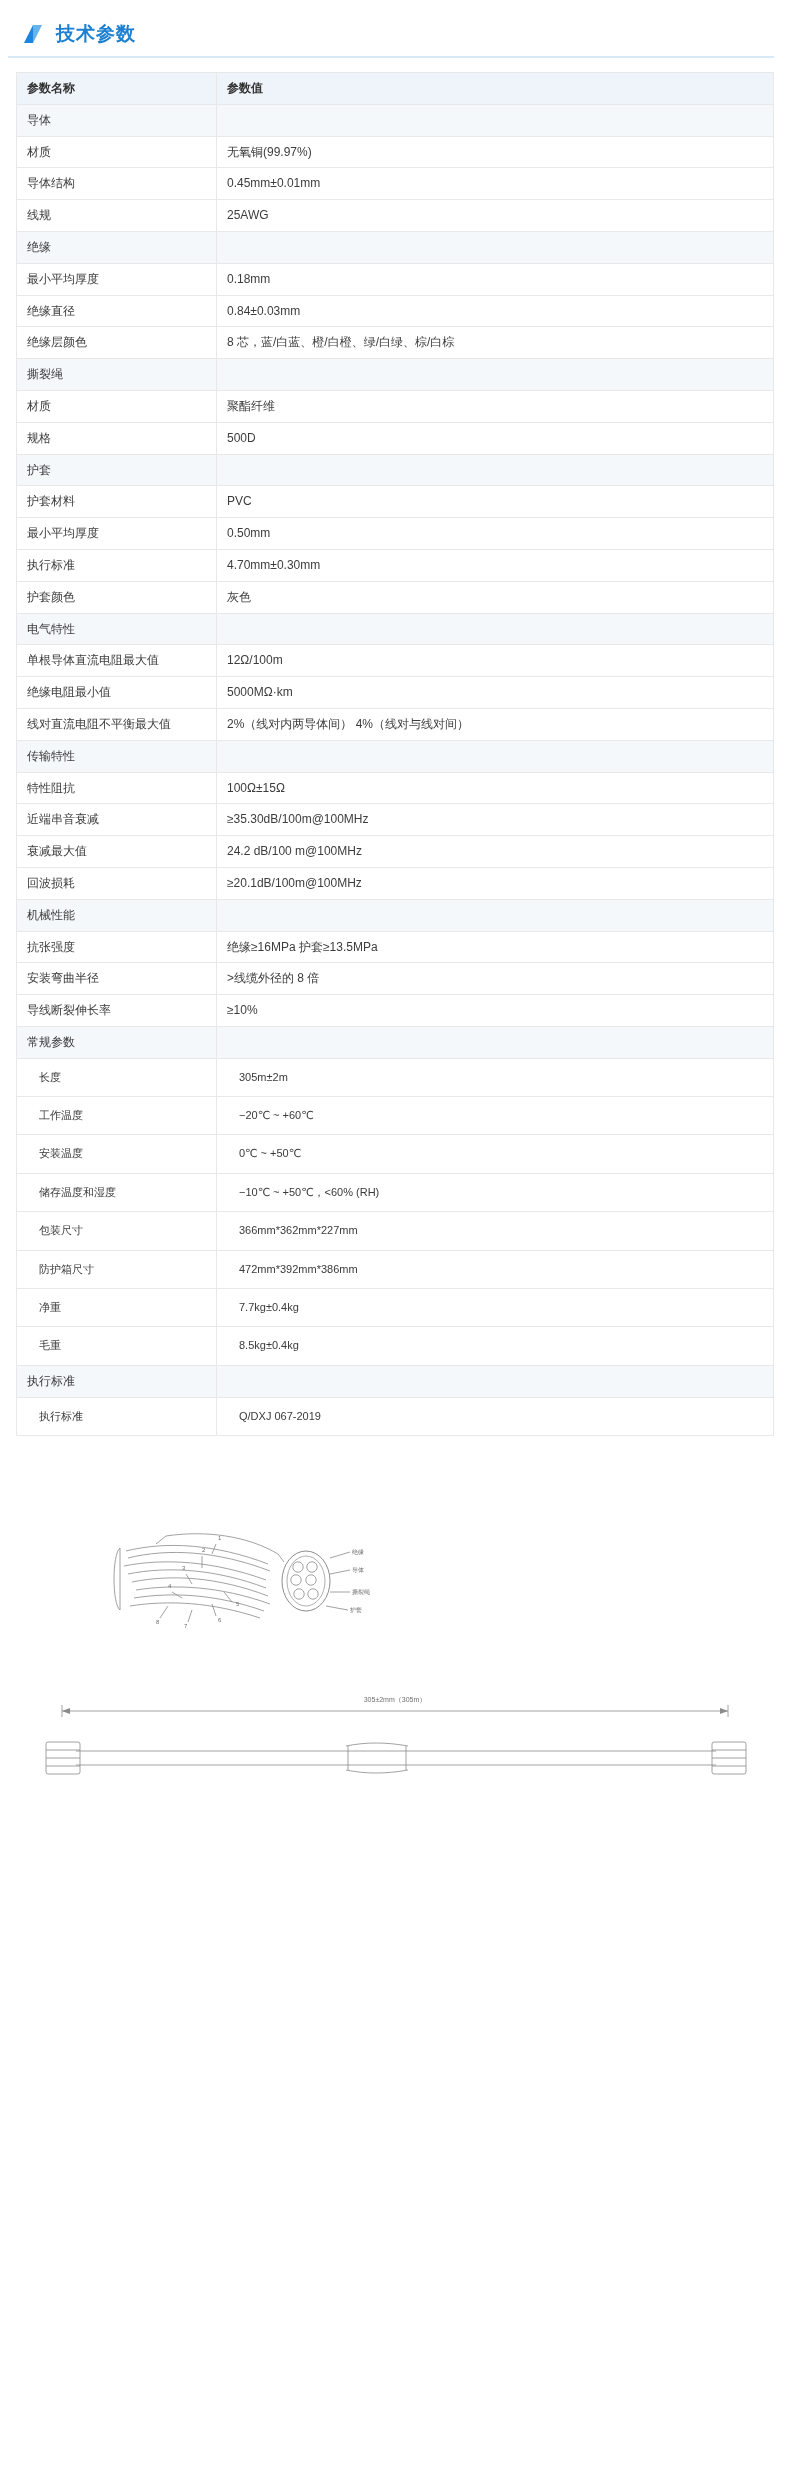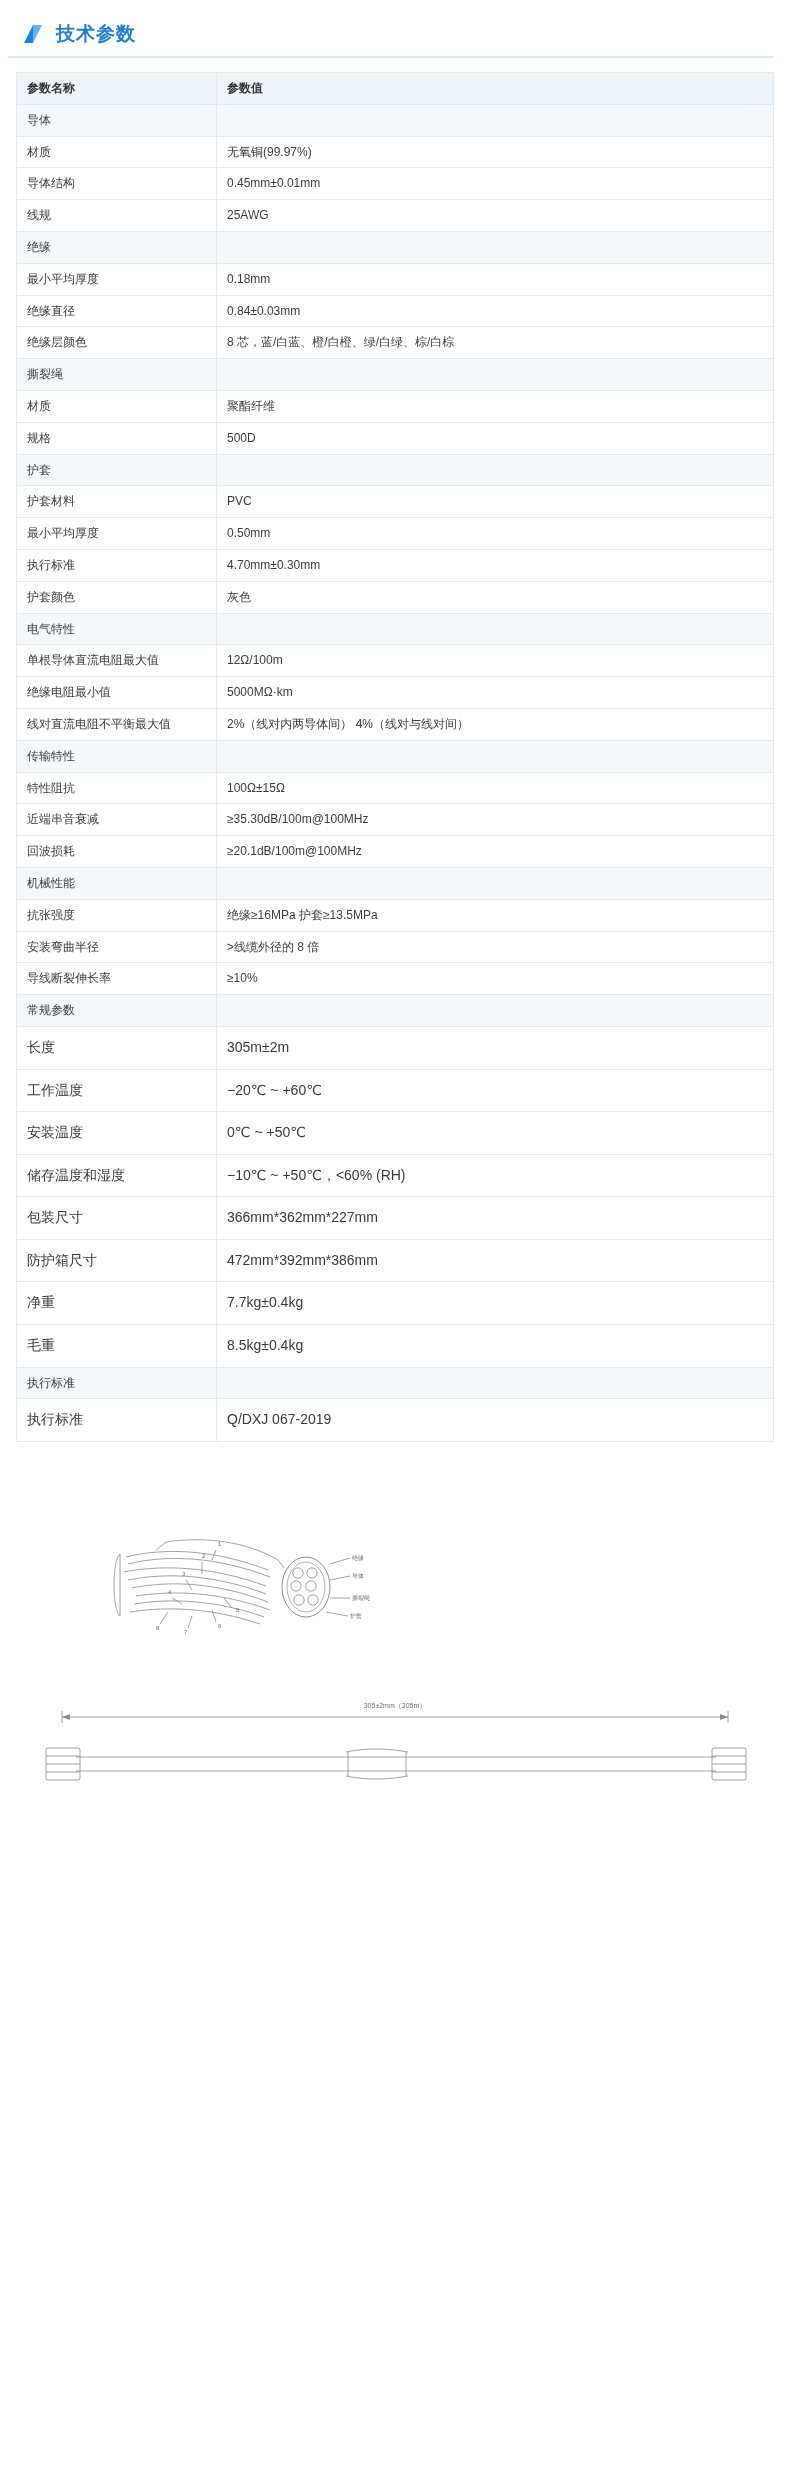--- a/index.html
+++ b/index.html
@@ -73,22 +73,22 @@
     color: #333;
     font-size: 12px;
   }
   .row-group td {
     background: #f5f8fb;
     font-weight: normal;
     color: #3c3c3c;
   }
   .row-group td.col-a { font-weight: normal; }
   tr.big td {
-    font-size: 14px;
-    padding: 11px 10px;
+    font-size: 11px;
+    padding: 11px 22px;
     color: #3a3a3a;
   }
   tr.big td.col-a { color: #3a3a3a; }
 
   
   .gap { height: 52px; }
 
   
   .drawing {
     margin: 18px 16px 0 16px;
@@ -204,20 +204,24 @@
           <td class="col-a">传输特性</td>
           <td class="col-b"></td>
         </tr>
         <tr>
           <td class="col-a">特性阻抗</td>
           <td class="col-b">100Ω±15Ω</td>
         </tr>
         <tr>
           <td class="col-a">近端串音衰减</td>
           <td class="col-b">≥35.30dB/100m@100MHz</td>
+        </tr>
+        <tr>
+          <td class="col-a">衰减最大值</td>
+          <td class="col-b">24.2 dB/100 m@100MHz</td>
         </tr>
         <tr>
           <td class="col-a">回波损耗</td>
           <td class="col-b">≥20.1dB/100m@100MHz</td>
         </tr>
         <tr class="row-group">
           <td class="col-a">机械性能</td>
           <td class="col-b"></td>
         </tr>
         <tr>

